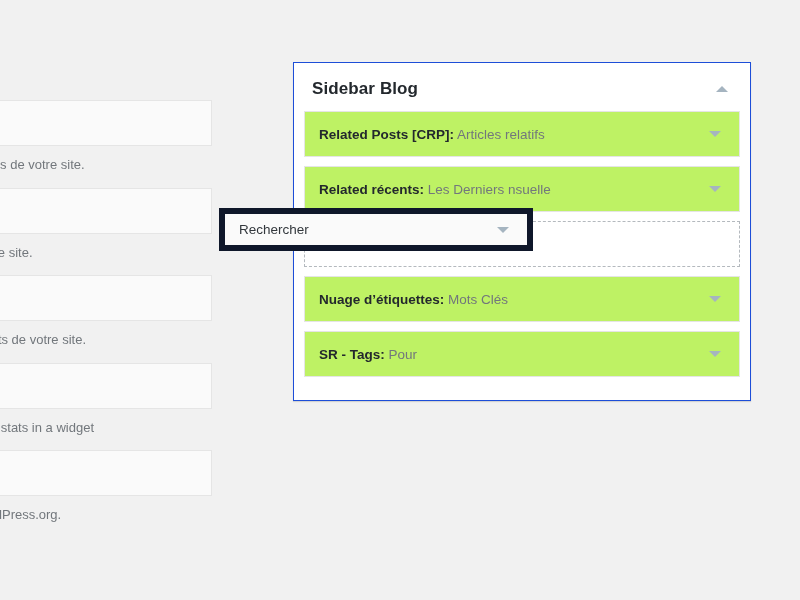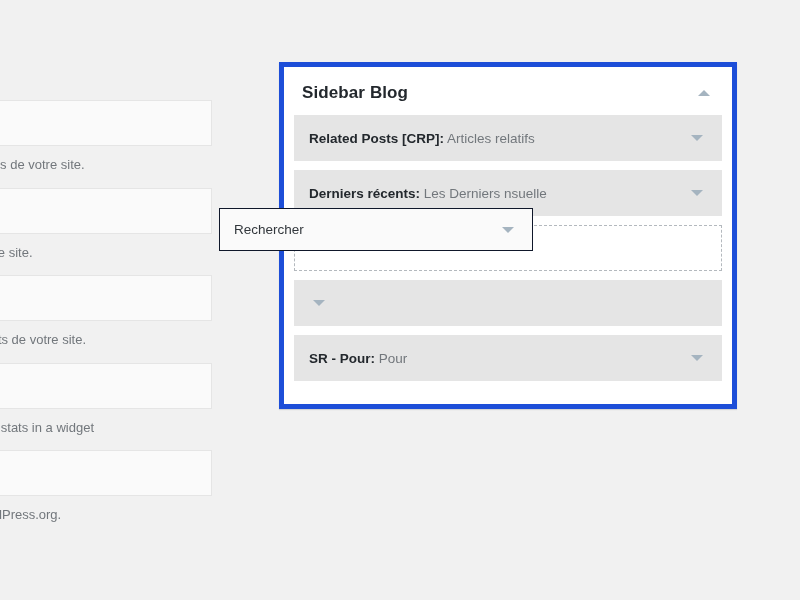--- a/index.html
+++ b/index.html
@@ -55,25 +55,25 @@
     width: 420px;
     font-size: 13px;
     color: #72777c;
     white-space: nowrap;
     line-height: 1.5;
   }
 
   
   #sidebar-panel {
     position: absolute;
-    left: 279px;
+    left: 293px;
     top: 62px;
     width: 458px;
     background: #ffffff;
-    border: 5px solid #1d4ed8;
+    border: 1px solid #1d4ed8;
     box-sizing: border-box;
     box-shadow: 0 1px 1px rgba(0,0,0,0.12);
     padding: 0 0 14px 0;
   }
   #panel-header {
     display: flex;
     align-items: center;
     justify-content: space-between;
     padding: 16px 18px 12px 18px;
   }
@@ -100,21 +100,21 @@
     display: flex;
     align-items: center;
     justify-content: center;
   }
 
   
   .widget-list {
     padding: 0 10px;
   }
   .widget-row {
-    background: #e5e5e5;
+    background: #bef264;
     border: 1px solid #e5e5e5;
     box-sizing: border-box;
     height: 46px;
     display: flex;
     align-items: center;
     justify-content: space-between;
     padding: 0 14px;
     margin-bottom: 9px;
   }
   .widget-row-label {
@@ -147,21 +147,21 @@
   }
 
   
   #drag-helper {
     position: absolute;
     left: 219px;
     top: 208px;
     width: 314px;
     height: 43px;
     background: #fafafa;
-    border: 1px solid #0f172a;
+    border: 6px solid #0f172a;
     box-sizing: border-box;
     display: flex;
     align-items: center;
     justify-content: space-between;
     padding: 0 14px;
     z-index: 50;
   }
   #drag-helper-label {
     font-size: 13.5px;
     color: #32373c;
@@ -217,38 +217,41 @@
       <div class="widget-row-label">
         <span class="widget-row-name">Related Posts [CRP]:</span><span class="widget-row-instance"> Articles relatifs</span>
       </div>
       <div class="widget-row-toggle">
         <span class="tri tri-down"></span>
       </div>
     </div>
 
     <div class="widget-row">
       <div class="widget-row-label">
-        <span class="widget-row-name">Derniers récents:</span><span class="widget-row-instance"> Les Derniers nsuelle</span>
+        <span class="widget-row-name">Related récents:</span><span class="widget-row-instance"> Les Derniers nsuelle</span>
       </div>
       <div class="widget-row-toggle">
         <span class="tri tri-down"></span>
       </div>
     </div>
 
     <div id="drop-placeholder"></div>
 
     <div class="widget-row">
-      <div class="widget-row-toggle">
-        <span class="tri tri-down"></span>
-      </div>
-    </div>
-
-    <div class="widget-row">
-      <div class="widget-row-label">
-        <span class="widget-row-name">SR - Pour:</span><span class="widget-row-instance"> Pour</span>
+      <div class="widget-row-label">
+        <span class="widget-row-name">Nuage d’étiquettes:</span><span class="widget-row-instance"> Mots Clés</span>
+      </div>
+      <div class="widget-row-toggle">
+        <span class="tri tri-down"></span>
+      </div>
+    </div>
+
+    <div class="widget-row">
+      <div class="widget-row-label">
+        <span class="widget-row-name">SR - Tags:</span><span class="widget-row-instance"> Pour</span>
       </div>
       <div class="widget-row-toggle">
         <span class="tri tri-down"></span>
       </div>
     </div>
 
   </div>
 </div>
 
 <div id="drag-helper">

